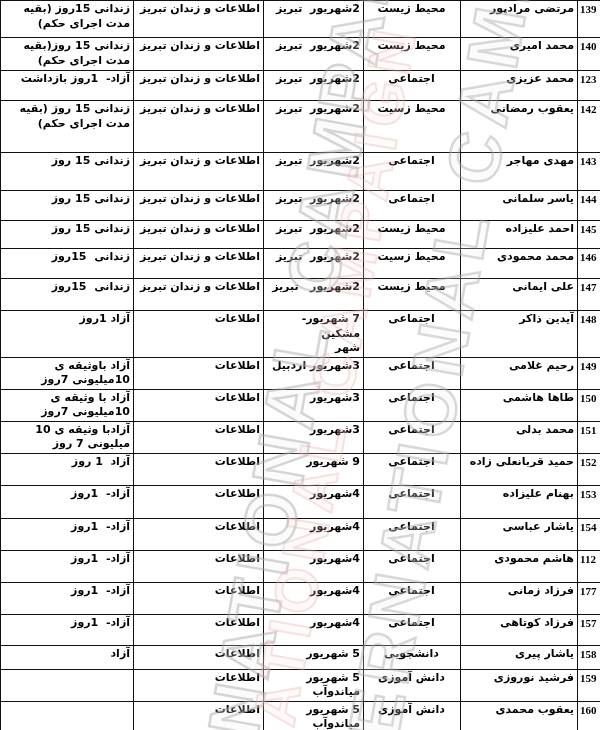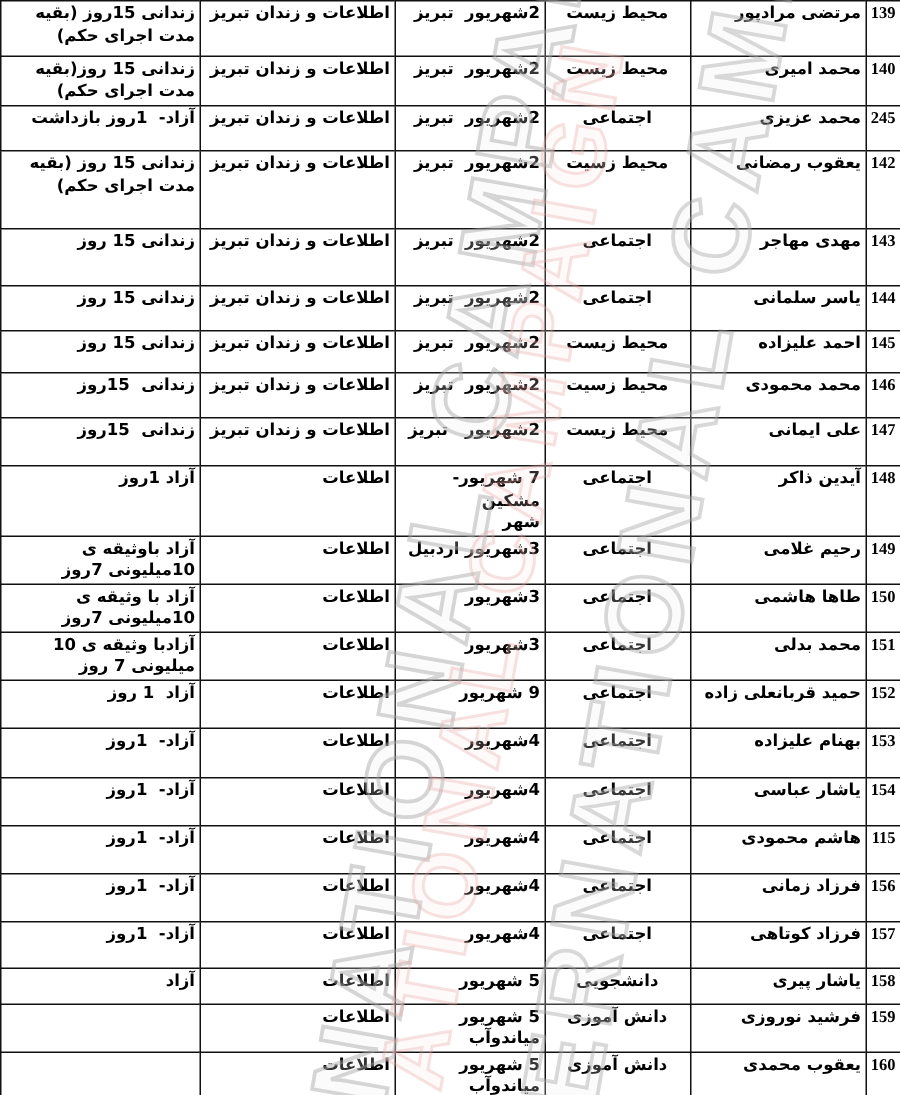--- a/index.html
+++ b/index.html
@@ -23,21 +23,21 @@
     font-size:11px;
     line-height:1.32;
     color:#000;
     white-space:pre-wrap;
     overflow:hidden;
   }
   td.c-num {
     font-family:"Liberation Serif","DejaVu Serif",serif;
     color:var(--num-red,#b02020);
     font-size:13.5px;
-    text-align:right;
+    text-align:left;
     padding:1px 1px;
     line-height:1.1;
   }
   td.c-name  { padding-right:5px; }
   td.c-cat   { padding-right:7px;text-align:center; }
   td.c-date  { font-size:10.5px; padding-right:4px; }
   td.c-det   { padding-right:4px;text-align:right; }
   td.c-status{ padding-right:6px; padding-left:8px;margin-left:32px; }
   td.vbottom { vertical-align:bottom; padding-bottom:3px; }
 
@@ -86,21 +86,21 @@
   </tr>
         <tr style="height: 33px;">
     <td class="c-num">140</td>
     <td class="c-name">محمد امیری</td>
     <td class="c-cat">محیط زیست</td>
     <td class="c-date">2شهریور  تبریز</td>
     <td class="c-det">اطلاعات و زندان تبریز</td>
     <td class="c-status">زندانی 15 روز(بقیه مدت اجرای حکم)</td>
   </tr>
         <tr style="height: 30px;">
-    <td class="c-num">245</td>
+    <td class="c-num">123</td>
     <td class="c-name">محمد عزیزی</td>
     <td class="c-cat">اجتماعی</td>
     <td class="c-date">2شهریور  تبریز</td>
     <td class="c-det">اطلاعات و زندان تبریز</td>
     <td class="c-status">آزاد-  1روز بازداشت</td>
   </tr>
         <tr style="height: 52px;">
     <td class="c-num vbottom">142</td>
     <td class="c-name">یعقوب رمضانی</td>
     <td class="c-cat">محیط زسیت</td>
@@ -199,29 +199,29 @@
   </tr>
         <tr style="height: 32px;">
     <td class="c-num">154</td>
     <td class="c-name">یاشار عباسی</td>
     <td class="c-cat">اجتماعی</td>
     <td class="c-date">4شهریور</td>
     <td class="c-det">اطلاعات</td>
     <td class="c-status">آزاد-  1روز</td>
   </tr>
         <tr style="height: 32px;">
-    <td class="c-num">115</td>
+    <td class="c-num">112</td>
     <td class="c-name">هاشم محمودی</td>
     <td class="c-cat vbottom">اجتماعی</td>
     <td class="c-date">4شهریور</td>
     <td class="c-det">اطلاعات</td>
     <td class="c-status">آزاد-  1روز</td>
   </tr>
         <tr style="height: 32px;">
-    <td class="c-num">156</td>
+    <td class="c-num">177</td>
     <td class="c-name">فرزاد زمانی</td>
     <td class="c-cat vbottom">اجتماعی</td>
     <td class="c-date">4شهریور</td>
     <td class="c-det">اطلاعات</td>
     <td class="c-status">آزاد-  1روز</td>
   </tr>
         <tr style="height: 31px;">
     <td class="c-num">157</td>
     <td class="c-name">فرزاد کوتاهی</td>
     <td class="c-cat vbottom">اجتماعی</td>

